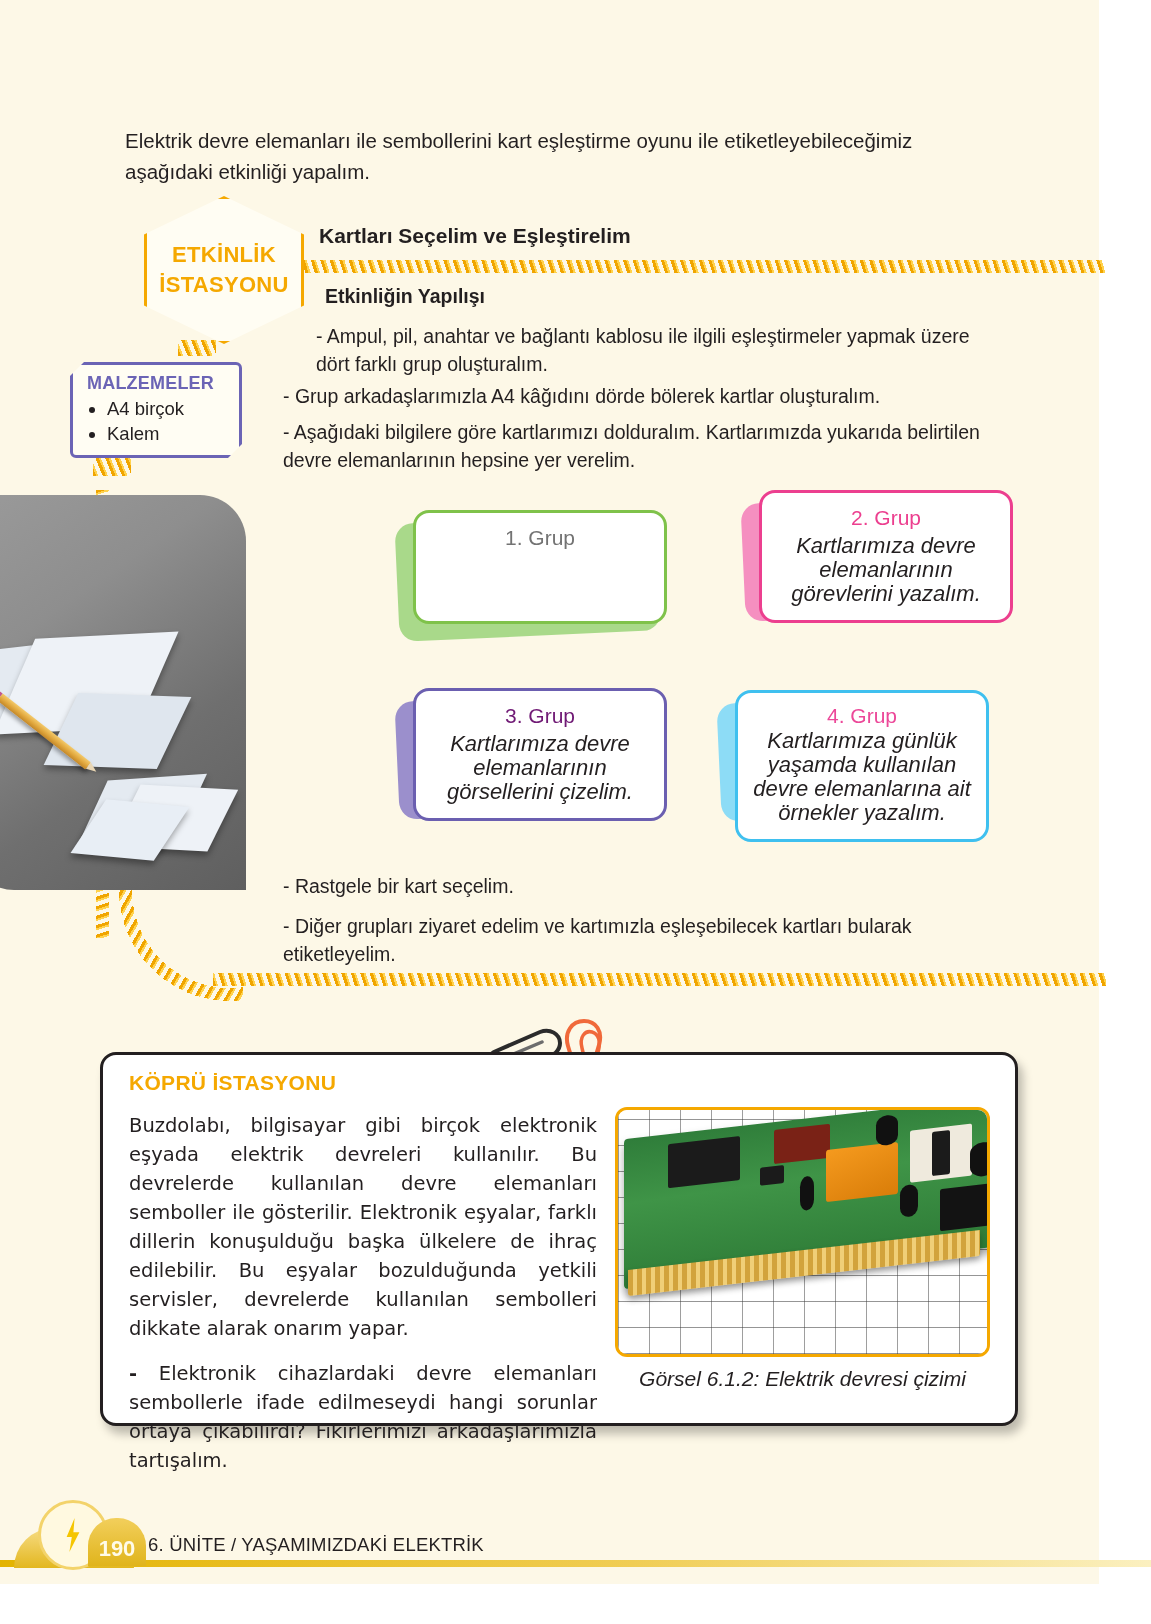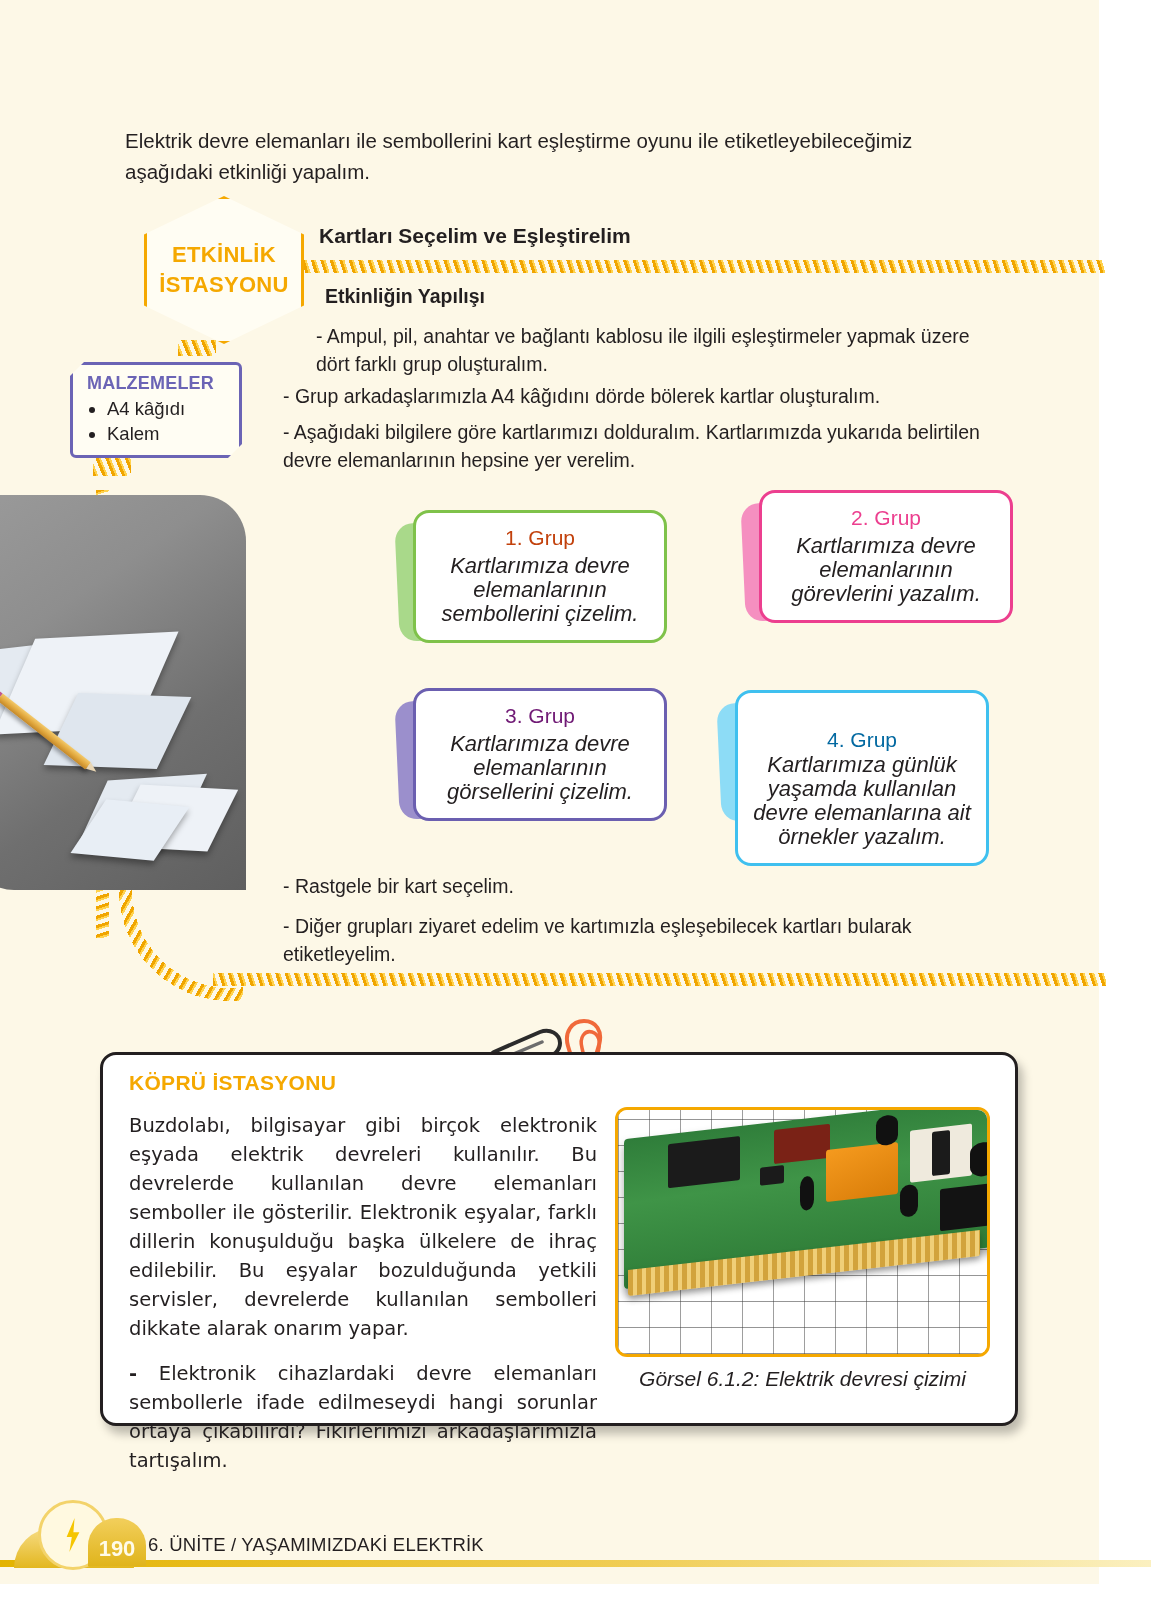--- a/index.html
+++ b/index.html
@@ -115,24 +115,24 @@
   .card .shadowcard{
     position:absolute;left:-16px;top:8px;width:262px;height:118px;border-radius:18px;
     transform:rotate(-2.6deg);
   }
   .card .front{
     position:relative;background:#ffffff;border:3px solid;border-radius:16px;
     box-sizing:border-box;padding:12px 14px 14px;text-align:center;min-height:114px;
   }
   .card .g-title{font-size:21px;line-height:26px;margin-bottom:3px;}
   .card .g-text{font-size:22px;line-height:24px;font-style:italic;color:#231f20;}
-  .c1{left:0;top:20px;}    .c1 .front{border-color:#7fc24a;} .c1 .g-title{color:#c2410c;} .c1 .shadowcard{background:#a9d98a;}
+  .c1{left:0;top:20px;}    .c1 .front{border-color:#7fc24a;} .c1 .g-title{color:#737373;} .c1 .shadowcard{background:#a9d98a;}
   .c2{left:322px;top:0;margin-left:24px;}   .c2 .front{border-color:#ec3f8f;} .c2 .g-title{color:#ec3f8f;} .c2 .shadowcard{background:#f58fc0;}
   .c3{left:0;top:198px;}   .c3 .front{border-color:#6b5fb0;} .c3 .g-title{color:#701a75;} .c3 .shadowcard{background:#9b8fcc;}
-  .c4{left:322px;top:200px;} .c4 .front{border-color:#3fc0ef;} .c4 .g-title{color:#0369a1;margin-top:24px;} .c4 .shadowcard{background:#8ddcf6;}
+  .c4{left:322px;top:200px;} .c4 .front{border-color:#3fc0ef;} .c4 .g-title{color:#ec4899;} .c4 .shadowcard{background:#8ddcf6;}
   .c4 .front{padding-top:10px;}
   .c4 .g-title{margin-bottom:0;}
 
   
   .bridge{
     position:absolute;left:100px;top:1052px;width:918px;height:374px;
     background:#ffffff;border:3px solid #231f20;border-radius:16px;
     box-shadow:5px 8px 10px rgba(0,0,0,.25);
     box-sizing:border-box;
   }
@@ -233,21 +233,21 @@
 
   <div class="hex-badge">
     <span>ETKİNLİK</span>
     <span>İSTASYONU</span>
   </div>
   <div class="hex-tick"></div>
 
   <div class="materials">
     <h4>MALZEMELER</h4>
     <ul>
-      <li>A4 kâğıdı</li>
+      <li>A4 birçok</li>
       <li>Kalem</li>
     </ul>
   </div>
   <div class="materials-tick"></div>
 
   <div class="act-title">Kartları Seçelim ve Eşleştirelim</div>
   <div class="act-sub">Etkinliğin Yapılışı</div>
 
   <div class="step s1">- Ampul, pil, anahtar ve bağlantı kablosu ile ilgili eşleştirmeler yapmak üzere dört farklı grup oluşturalım.</div>
   <div class="step s2">- Grup arkadaşlarımızla A4 kâğıdını dörde bölerek kartlar oluşturalım.</div>
@@ -264,21 +264,20 @@
     <div class="sheet f"></div>
     <div class="pencil"></div>
   </div>
 
   <div class="cards">
 
     <div class="card c1">
       <div class="shadowcard"></div>
       <div class="front">
         <div class="g-title">1. Grup</div>
-        <div class="g-text">Kartlarımıza devre elemanlarının sembollerini çizelim.</div>
       </div>
     </div>
 
     <div class="card c2">
       <div class="shadowcard"></div>
       <div class="front">
         <div class="g-title">2. Grup</div>
         <div class="g-text">Kartlarımıza devre elemanlarının görevlerini yazalım.</div>
       </div>
     </div>

